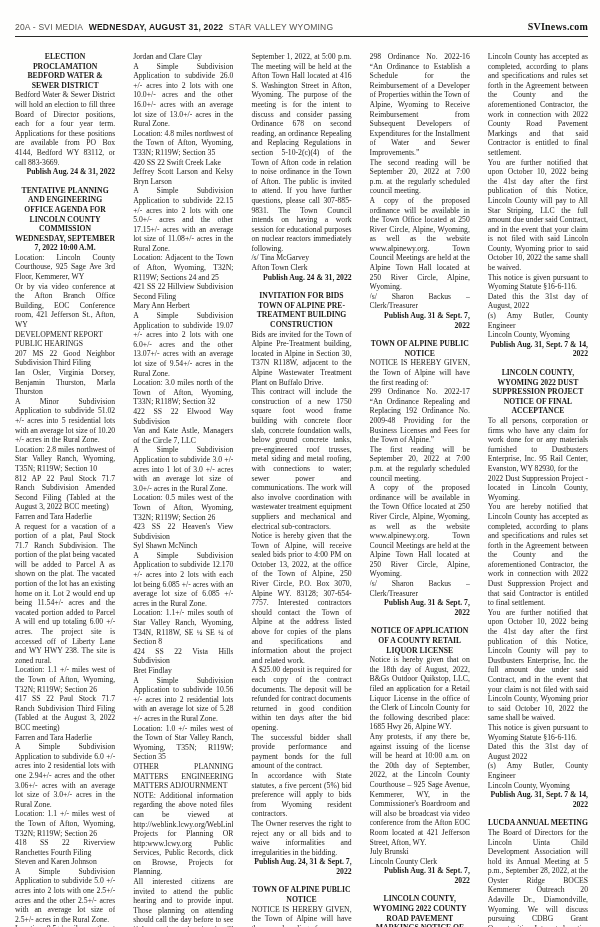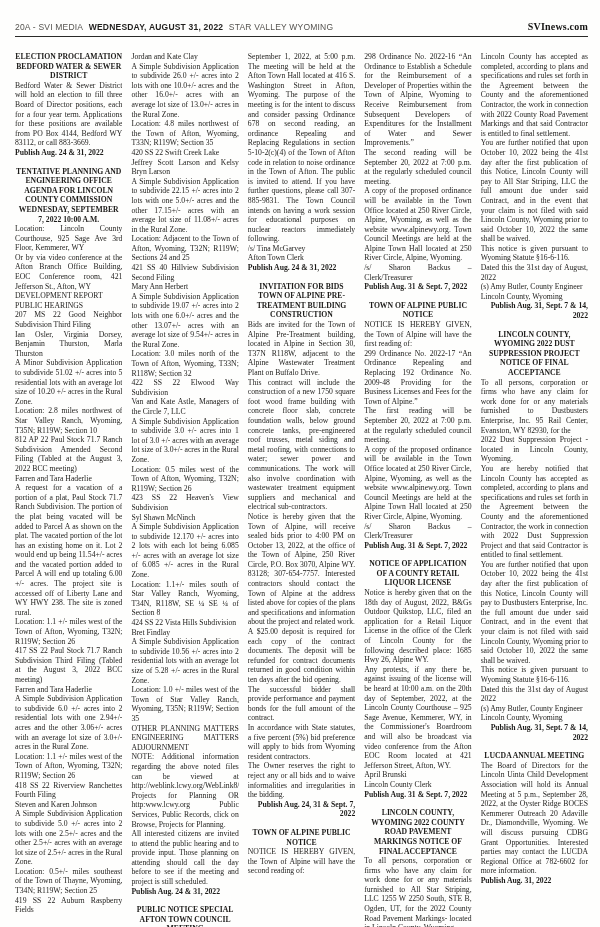--- a/index.html
+++ b/index.html
@@ -15,30 +15,30 @@
     letter-spacing:0.2px; white-space:nowrap;gap:46px;
   }
   .masthead .left span { margin-right:3px; }
   .masthead .date { font-weight:bold; color:#201f1d; }
   .site {
     font-family:"Liberation Serif", serif; font-weight:bold;
     font-size:10px; color:#151413; letter-spacing:0.2px;
   }
   .columns {
     position:absolute; top:52px; left:15px; right:12px; bottom:0;
-    display:flex; gap:9px;
+    display:flex; gap:18px;
   }
   .col {
     flex:1 1 0; min-width:0; font-size:7.7px; line-height:9.6px;
     text-align:justify; text-justify:inter-word; overflow:hidden;
   }
   .col p { margin:0; }
   .heading { font-weight:bold; text-align:center; }
   .pub { font-weight:bold; margin-bottom:9px !important; }
-  .pub.center { text-align:left; }
+  .pub.center { text-align:right; }
   .pub.right  { text-align:right; }
 </style>
 </head>
 <body>
 
 <div class="page">
   <div class="masthead">
     <div class="left">
       <span>20A - SVI MEDIA</span>
       <span class="date">WEDNESDAY, AUGUST 31, 2022</span>
@@ -68,28 +68,28 @@
         <p class="para">Farren and Tara Haderlie</p>
         <p class="para">A Simple Subdivision Application to subdivide 6.0 +/- acres into 2 residential lots with one 2.94+/- acres and the other 3.06+/- acres with an average lot size of 3.0+/- acres in the Rural Zone.</p>
         <p class="para">Location: 1.1 +/- miles west of the Town of Afton, Wyoming, T32N; R119W; Section 26</p>
         <p class="para">418 SS 22 Riverview Ranchettes Fourth Filing</p>
         <p class="para">Steven and Karen Johnson</p>
         <p class="para">A Simple Subdivision Application to subdivide 5.0 +/- acres into 2 lots with one 2.5+/- acres and the other 2.5+/- acres with an average lot size of 2.5+/- acres in the Rural Zone.</p>
         <p class="para">Location: 0.5+/- miles southeast of the Town of Thayne, Wyoming, T34N; R119W; Section 25</p>
         <p class="para">419 SS 22 Auburn Raspberry Fields</p>
       </div>
       <div class="col">
-        <p class="para">Jordan and Kate Clay</p>
+        <p class="para">Jordan and Clare Clay</p>
         <p class="para">A Simple Subdivision Application to subdivide 26.0 +/- acres into 2 lots with one 10.0+/- acres and the other 16.0+/- acres with an average lot size of 13.0+/- acres in the Rural Zone.</p>
         <p class="para">Location: 4.8 miles northwest of the Town of Afton, Wyoming, T33N; R119W; Section 35</p>
         <p class="para">420 SS 22 Swift Creek Lake</p>
         <p class="para">Jeffrey Scott Larson and Kelsy Bryn Larson</p>
         <p class="para">A Simple Subdivision Application to subdivide 22.15 +/- acres into 2 lots with one 5.0+/- acres and the other 17.15+/- acres with an average lot size of 11.08+/- acres in the Rural Zone.</p>
         <p class="para">Location: Adjacent to the Town of Afton, Wyoming, T32N; R119W; Sections 24 and 25</p>
-        <p class="para">421 SS 40 Hillview Subdivision Second Filing</p>
+        <p class="para">421 SS 22 Hillview Subdivision Second Filing</p>
         <p class="para">Mary Ann Herbert</p>
         <p class="para">A Simple Subdivision Application to subdivide 19.07 +/- acres into 2 lots with one 6.0+/- acres and the other 13.07+/- acres with an average lot size of 9.54+/- acres in the Rural Zone.</p>
         <p class="para">Location: 3.0 miles north of the Town of Afton, Wyoming, T33N; R118W; Section 32</p>
         <p class="para">422 SS 22 Elwood Way Subdivision</p>
         <p class="para">Van and Kate Astle, Managers of the Circle 7, LLC</p>
         <p class="para">A Simple Subdivision Application to subdivide 3.0 +/- acres into 1 lot of 3.0 +/- acres with an average lot size of 3.0+/- acres in the Rural Zone.</p>
         <p class="para">Location: 0.5 miles west of the Town of Afton, Wyoming, T32N; R119W; Section 26</p>
         <p class="para">423 SS 22 Heaven's View Subdivision</p>
         <p class="para">Syl Shawn McNinch</p>
         <p class="para">A Simple Subdivision Application to subdivide 12.170 +/- acres into 2 lots with each lot being 6.085 +/- acres with an average lot size of 6.085 +/- acres in the Rural Zone.</p>
@@ -130,21 +130,21 @@
         <p class="heading">TOWN OF ALPINE PUBLIC NOTICE</p>
         <p class="para">NOTICE IS HEREBY GIVEN, the Town of Alpine will have the first reading of:</p>
         <p class="para">299 Ordinance No. 2022-17 “An Ordinance Repealing and Replacing 192 Ordinance No. 2009-48 Providing for the Business Licenses and Fees for the Town of Alpine.”</p>
         <p class="para">The first reading will be September 20, 2022 at 7:00 p.m. at the regularly scheduled council meeting.</p>
         <p class="para">A copy of the proposed ordinance will be available in the Town Office located at 250 River Circle, Alpine, Wyoming, as well as the website www.alpinewy.org. Town Council Meetings are held at the Alpine Town Hall located at 250 River Circle, Alpine, Wyoming.</p>
         <p class="para">/s/ Sharon Backus – Clerk/Treasurer</p>
         <p class="pub center">Publish Aug. 31 &amp; Sept. 7, 2022</p>
         <p class="heading">NOTICE OF APPLICATION OF A COUNTY RETAIL LIQUOR LICENSE</p>
         <p class="para">Notice is hereby given that on the 18th day of August, 2022, B&amp;Gs Outdoor Quikstop, LLC, filed an application for a Retail Liquor License in the office of the Clerk of Lincoln County for the following described place: 1685 Hwy 26, Alpine WY.</p>
         <p class="para">Any protests, if any there be, against issuing of the license will be heard at 10:00 a.m. on the 20th day of September, 2022, at the Lincoln County Courthouse – 925 Sage Avenue, Kemmerer, WY, in the Commissioner's Boardroom and will also be broadcast via video conference from the Afton EOC Room located at 421 Jefferson Street, Afton, WY.</p>
-        <p class="para">April Brunski</p>
+        <p class="para">July Brunski</p>
         <p class="para">Lincoln County Clerk</p>
         <p class="pub center">Publish Aug. 31 &amp; Sept. 7, 2022</p>
         <p class="heading">LINCOLN COUNTY, WYOMING 2022 COUNTY ROAD PAVEMENT MARKINGS NOTICE OF FINAL ACCEPTANCE</p>
         <p class="para">To all persons, corporation or firms who have any claim for work done for or any materials furnished to All Star Striping, LLC 1255 W 2250 South, STE B, Ogden, UT, for the 2022 County Road Pavement Markings- located in Lincoln County, Wyoming.</p>
       </div>
       <div class="col">
         <p class="para">Lincoln County has accepted as completed, according to plans and specifications and rules set forth in the Agreement between the County and the aforementioned Contractor, the work in connection with 2022 County Road Pavement Markings and that said Contractor is entitled to final settlement.</p>
         <p class="para">You are further notified that upon October 10, 2022 being the 41st day after the first publication of this Notice, Lincoln County will pay to All Star Striping, LLC the full amount due under said Contract, and in the event that your claim is not filed with said Lincoln County, Wyoming prior to said October 10, 2022 the same shall be waived.</p>
         <p class="para">This notice is given pursuant to Wyoming Statute §16-6-116.</p>
         <p class="para">Dated this the 31st day of August, 2022</p>

